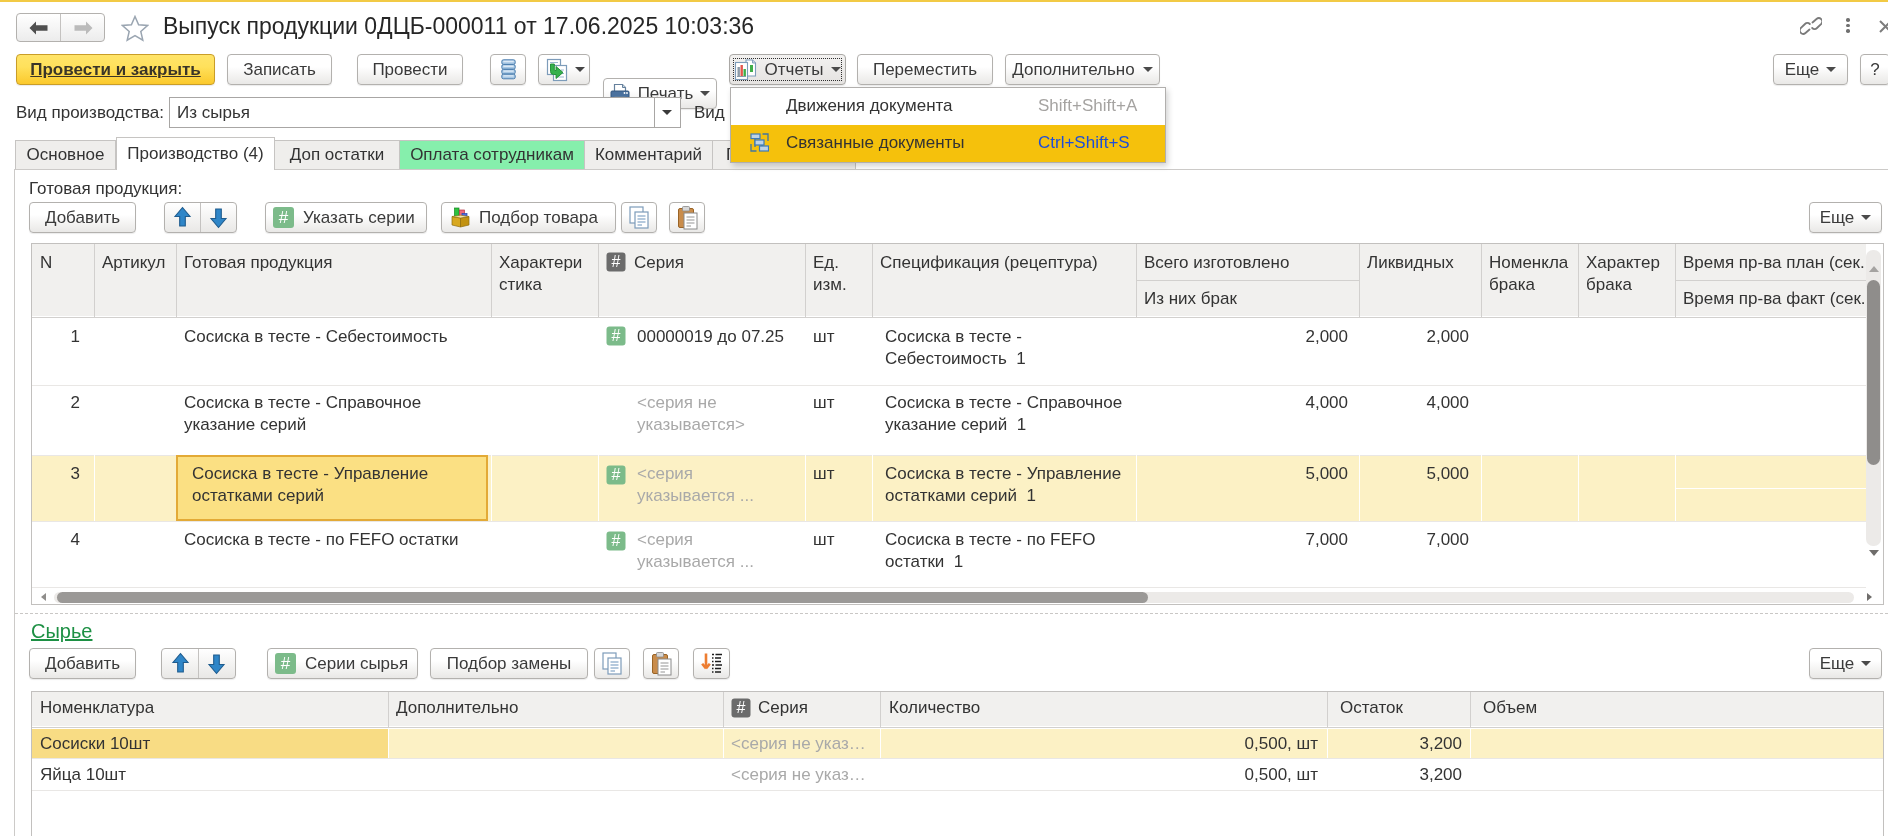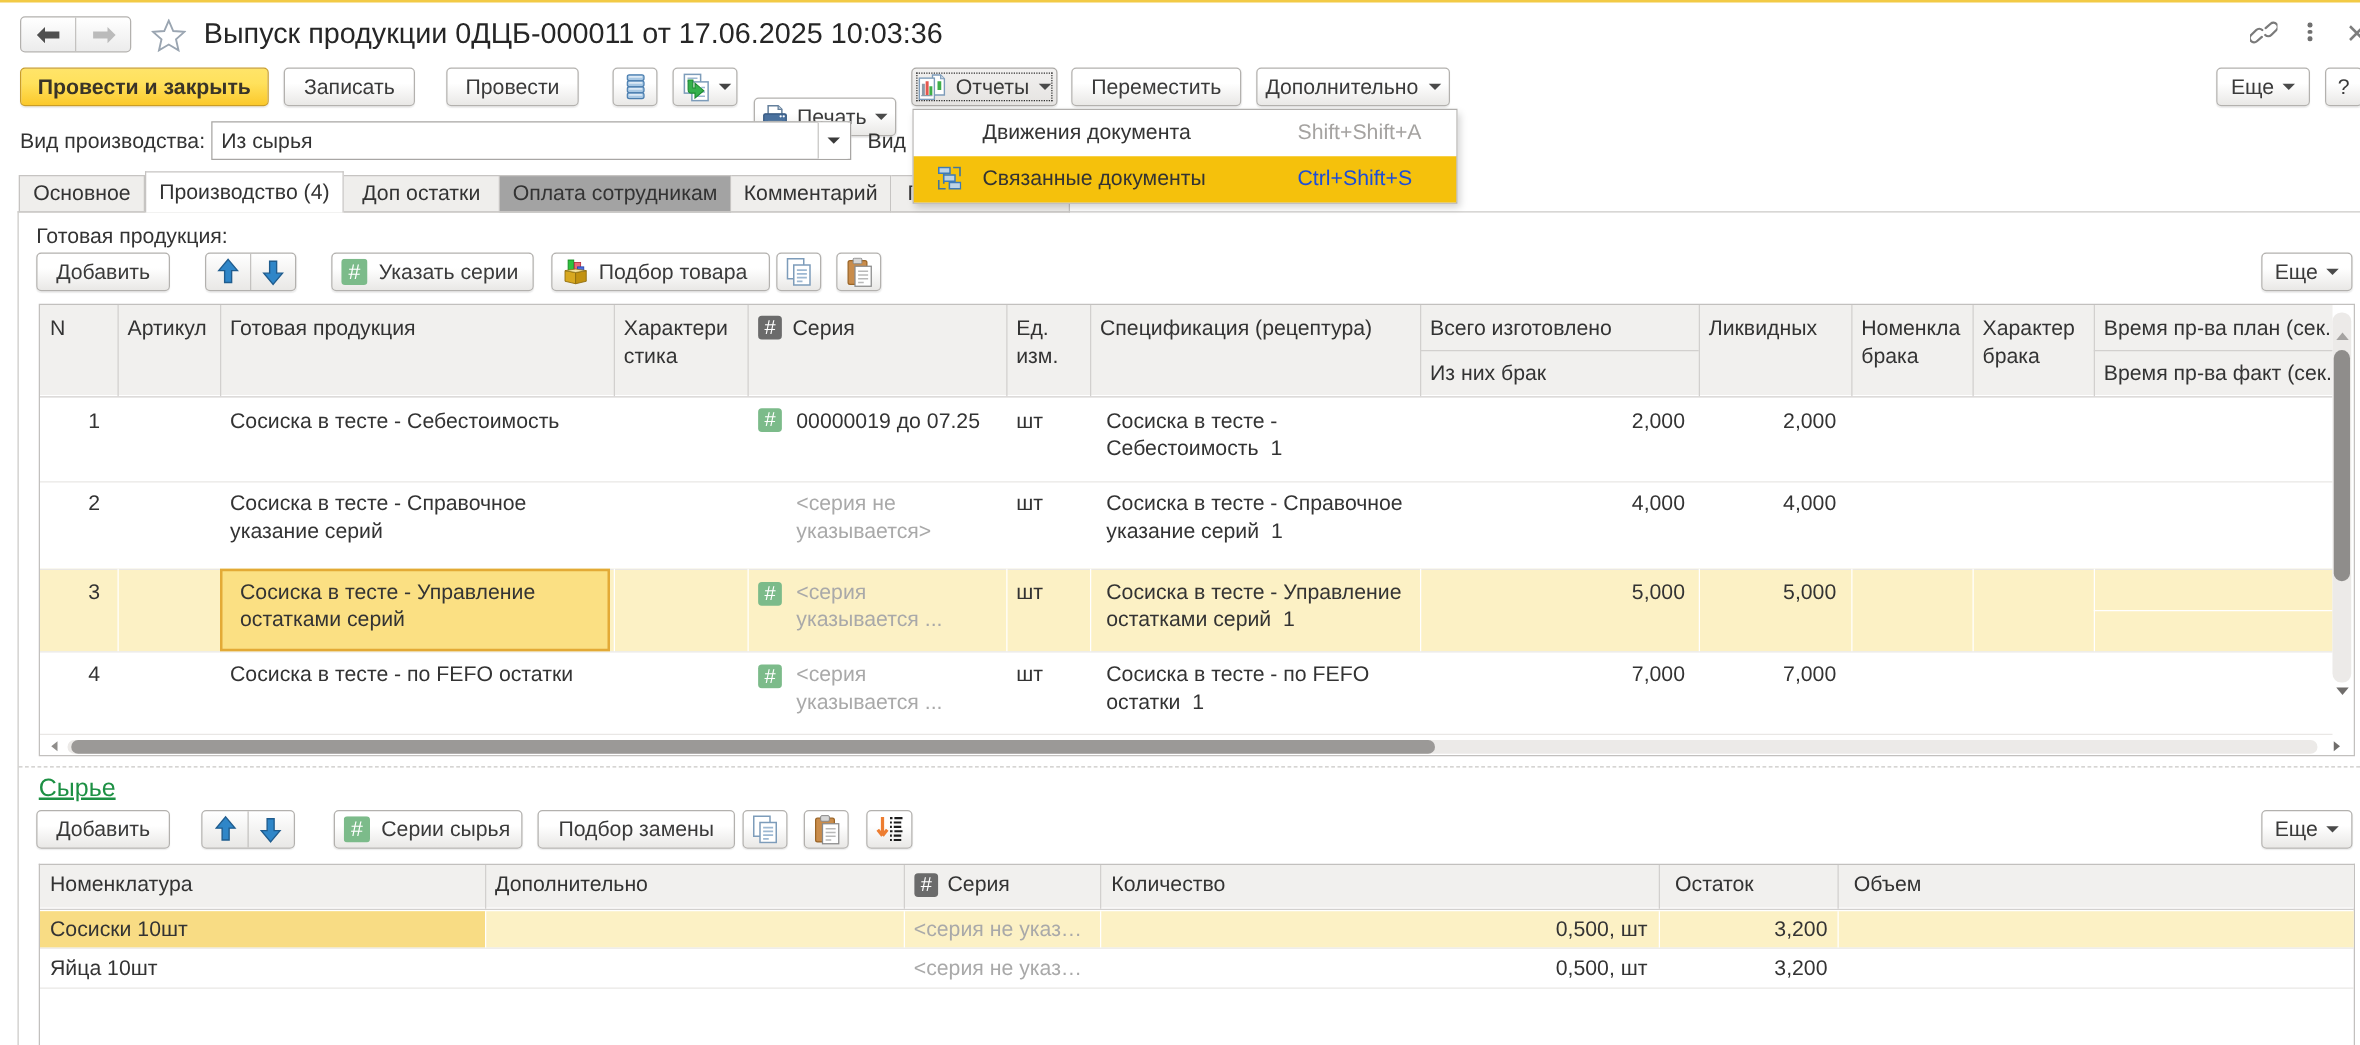--- a/index.html
+++ b/index.html
@@ -4,21 +4,21 @@
 <style>
   * { margin:0; padding:0; box-sizing:border-box; }
   html,body { width:1888px; height:836px; overflow:hidden; background:#fff;
     font-family:"Liberation Sans", sans-serif; font-size:17px; color:#333; }
   .abs { position:absolute; }
   .btn { position:absolute; white-space:nowrap; display:flex; align-items:center; justify-content:center;
     background:linear-gradient(#ffffff, #ffffff 40%, #e9e8e6);
     border:1px solid #b3b1ae; border-radius:4px; color:#3a3a3a;
     box-shadow:0 1px 1px rgba(0,0,0,0.08); }
   .ybtn { background:linear-gradient(#ffe469, #ffe15c 40%, #fbc92c);
-    border:1px solid #c99d28; font-weight:bold; color:#393428; }
+    border:1px solid #c99d28; font-weight:bold; color:#393428;text-decoration:underline; }
   .ar { width:0; height:0; display:inline-block; }
   .dar { border-left:5px solid transparent; border-right:5px solid transparent;
     border-top:5px solid #4a4a4a; }
   .gtxt { color:#a9a9a9; }
   .num { position:absolute; text-align:right; }
   .cl { position:absolute; background:#e9e7e5; width:1px; }
   .rl { position:absolute; background:#e9e7e5; height:1px; }
   .t { position:absolute; white-space:nowrap; line-height:22px; }
 </style>
 </head>
@@ -125,21 +125,21 @@
 
 <div class="t" style="left:16px;top:102px;">Вид производства:</div>
 <div class="abs" style="left:169px;top:97px;width:512px;height:31px;border:1px solid #a8a6a4;background:#fff;"></div>
 <div class="t" style="left:177px;top:102px;">Из сырья</div>
 <div class="abs" style="left:654px;top:98px;width:26px;height:29px;border-left:1px solid #a8a6a4;background:#fff;border-radius:0 3px 3px 0;"></div>
 <span class="ar dar abs" style="left:662px;top:110px;border-left-width:5.5px;border-right-width:5.5px;border-top-width:5.5px;border-top-color:#3a3a3a;"></span>
 <div class="t" style="left:694px;top:102px;">Вид</div>
 
 <div class="abs" style="left:15px;top:140px;width:101px;height:30px;background:#efeeec;border:1px solid #c6c4c2;display:flex;align-items:center;justify-content:center;">Основное</div>
 <div class="abs" style="left:275px;top:140px;width:125px;height:30px;background:#efeeec;border:1px solid #c6c4c2;border-left:none;display:flex;align-items:center;justify-content:center;">Доп остатки</div>
-<div class="abs" style="left:400px;top:140px;width:185px;height:30px;background:#a3a3a3;border:1px solid #c6c4c2;border-left:none;display:flex;align-items:center;justify-content:center;">Оплата сотрудникам</div>
+<div class="abs" style="left:400px;top:140px;width:185px;height:30px;background:#86efac;border:1px solid #c6c4c2;border-left:none;display:flex;align-items:center;justify-content:center;">Оплата сотрудникам</div>
 <div class="abs" style="left:585px;top:140px;width:128px;height:30px;background:#efeeec;border:1px solid #c6c4c2;border-left:none;display:flex;align-items:center;justify-content:center;">Комментарий</div>
 <div class="abs" style="left:713px;top:140px;width:143px;height:30px;background:#efeeec;border:1px solid #c6c4c2;border-left:none;padding-left:13px;display:flex;align-items:center;overflow:hidden;">Побочная</div>
 
 <div class="abs" style="left:14px;top:169px;width:1874px;height:1px;background:#cccac8;"></div>
 <div class="abs" style="left:14px;top:169px;width:1px;height:667px;background:#cccac8;"></div>
 
 <div class="abs" style="left:116px;top:137px;width:159px;height:33px;background:#fff;border:1px solid #c6c4c2;border-bottom:none;display:flex;align-items:center;justify-content:center;">Производство (4)</div>
 
 <div class="t" style="left:29px;top:178px;">Готовая продукция:</div>
 

